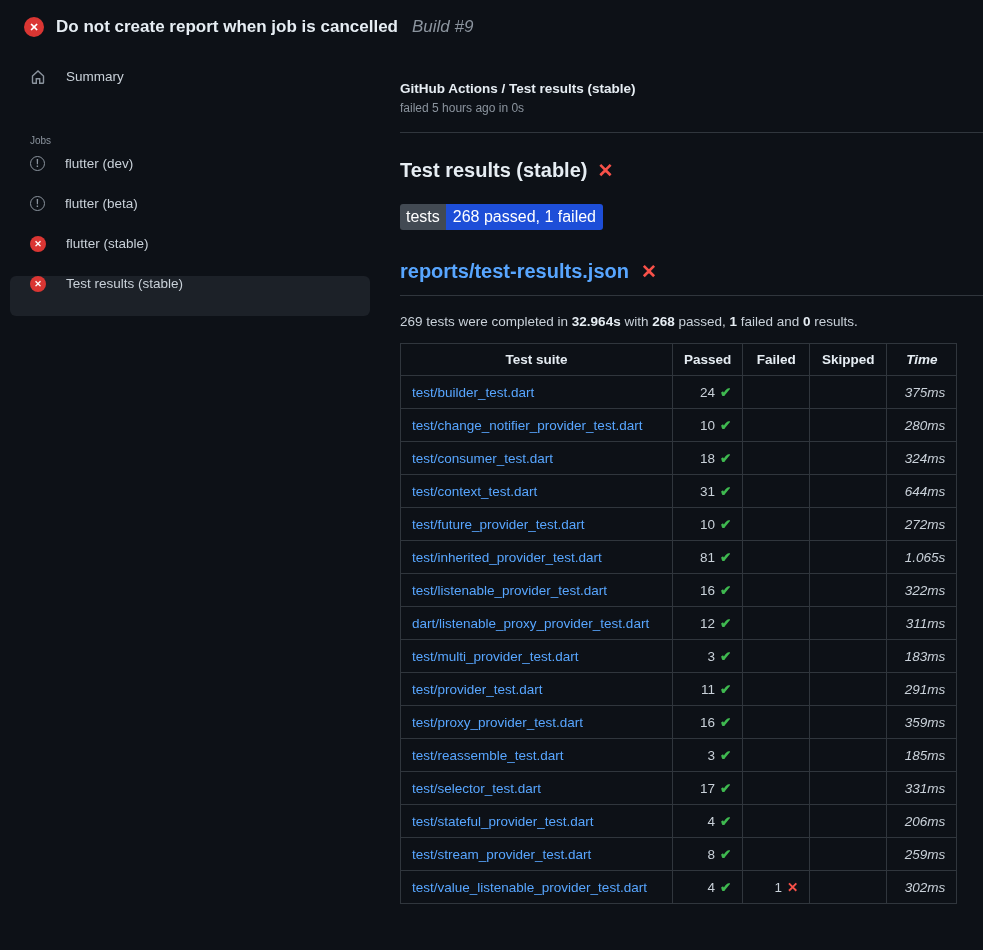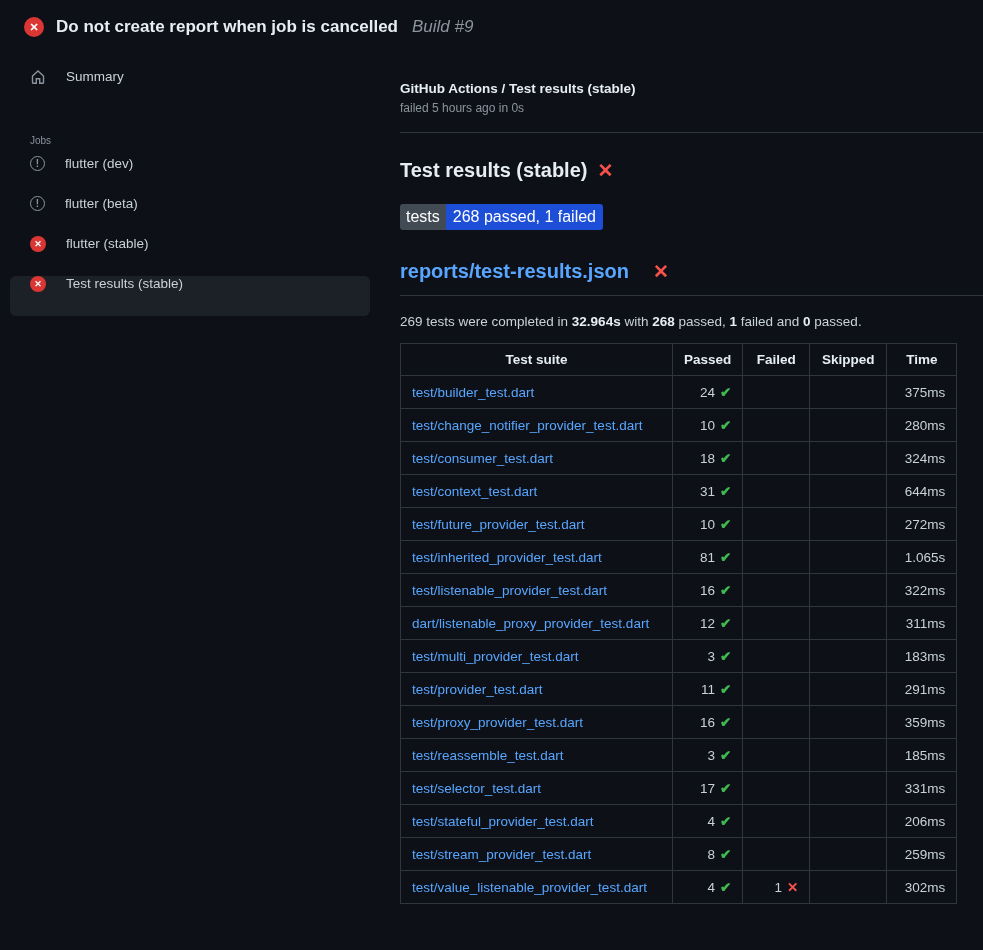--- a/index.html
+++ b/index.html
@@ -65,21 +65,21 @@
   }
   .red-x { color: #f85149; font-weight: 700; font-size: 19px; }
 
   .badge { display: inline-flex; margin-top: 22px; font-size: 16px; line-height: 1; border-radius: 3px; overflow: hidden; }
   .badge-label { background: #424a53; color: #ffffff; padding: 5px 6px; }
   .badge-value { background: #1d4ed8; color: #ffffff; padding: 5px 7px; }
 
   .report-heading {
     margin-top: 30px; padding-bottom: 12px;
     border-bottom: 1px solid #30363d;
-    display: flex; align-items: center; gap: 24px;
+    display: flex; align-items: center; gap: 12px;
     font-size: 20px; font-weight: 700;
   }
   .report-link { color: #58a6ff; text-decoration: none; cursor: pointer; }
 
   .summary-line { margin-top: 18px; font-size: 13.5px; color: #c9d1d9; }
   .summary-line b { color: #e6edf3; font-weight: 700; }
 
   
   table.results {
     margin-top: 14px; border-collapse: collapse;
@@ -88,21 +88,21 @@
   table.results th, table.results td {
     border: 1px solid #30363d; padding: 8px 11px;
     white-space: nowrap; overflow: hidden;
   }
   table.results th { color: #e6edf3; font-weight: 700; text-align: center; }
   th.c-num, td.c-num, th.c-time, td.c-time { text-align: right; }
   .col-suite { width: 272px; }
   .col-passed { width: 68px; }
   .col-failed { width: 67px; }
   .col-skipped { width: 77px; }
-  .col-time { width: 70px; }
+  .col-time { width: 70px; font-style: italic; }
   .suite-link { color: #58a6ff; text-decoration: none; cursor: pointer; }
   .ic-check { color: #3fb950; font-weight: 700; margin-left: 5px; }
   .ic-x { color: #f85149; font-weight: 700; margin-left: 5px; }
 </style>
 </head>
 <body>
 
 <div class="top-header">
   <span class="status-circle">✕</span>
   <span class="page-title">Do not create report when job is cancelled</span>
@@ -157,21 +157,21 @@
         <span class="badge-value">268 passed, 1 failed</span>
       </span>
     </div>
 
     <div class="report-heading">
       <a class="report-link">reports/test-results.json</a>
       <span class="red-x">✕</span>
     </div>
 
     <div class="summary-line">
-      <span>269 tests were completed in </span><b>32.964s</b><span> with </span><b>268</b><span> passed, </span><b>1</b><span> failed and </span><b>0</b><span> passed.</span>
+      <span>269 tests were completed in </span><b>32.964s</b><span> with </span><b>268</b><span> passed, </span><b>1</b><span> failed and </span><b>0</b><span> results.</span>
     </div>
 
     <table class="results">
       <thead>
         <tr>
           <th class="col-suite">Test suite</th>
           <th class="col-passed c-num">Passed</th>
           <th class="col-failed c-num">Failed</th>
           <th class="col-skipped c-num">Skipped</th>
           <th class="col-time c-time">Time</th>

